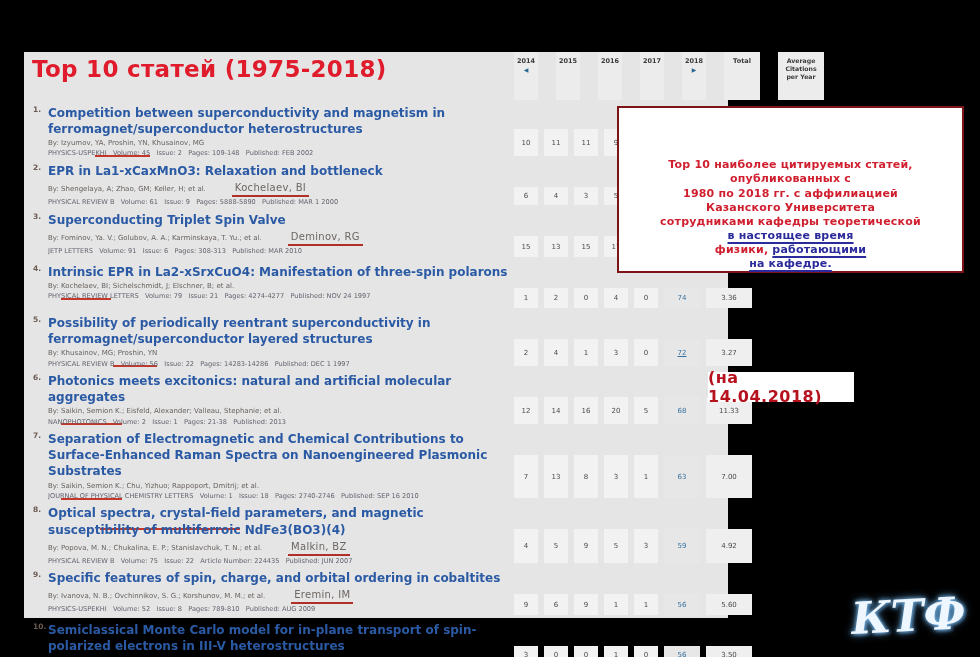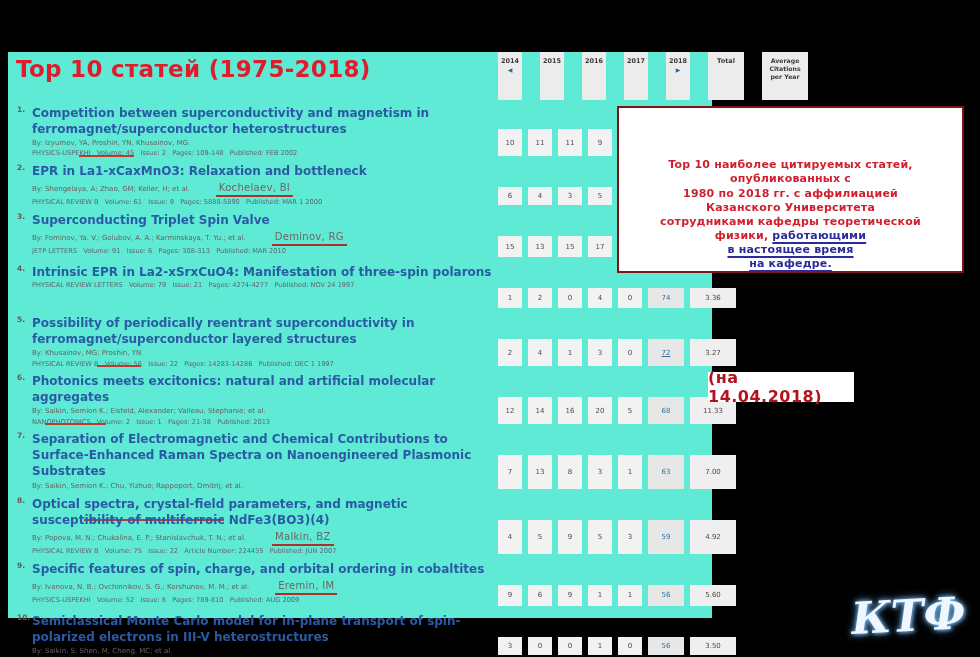--- a/index.html
+++ b/index.html
@@ -1,20 +1,20 @@
 <!DOCTYPE html>
 <html><head>
 <meta charset="utf-8">
 <style>
   html,body{margin:0;padding:0;background:#000;}
   .slide{position:relative;width:980px;height:657px;background:#000;overflow:hidden;
          font-family:"DejaVu Sans","Liberation Sans",sans-serif;}
 
   
-  .panel{position:absolute;left:8px;top:52px;width:704px;height:566px;background:#5eead4;}
+  .panel{position:absolute;left:24px;top:52px;width:704px;height:566px;background:#e5e5e5;}
   .panel-head{display:flex;height:48px;}
   .head-left{flex:1;position:relative;}
   .slide-title{position:absolute;left:8px;top:4px;font-size:23px;font-weight:bold;
                color:#e01b2c;letter-spacing:.3px;}
   .head-cells{width:214px;display:grid;grid-template-columns:24px 24px 24px 24px 24px 36px 46px;
               column-gap:18px;}
   .hcell{background:#ececec;font-size:6.5px;font-weight:bold;color:#3c3c3c;text-align:center;
          display:flex;flex-direction:column;align-items:center;justify-content:flex-start;
          padding-top:5px;line-height:1.25;}
   .hcell .arrow{font-size:6px;color:#2a6a8f;margin-top:1px;}
@@ -157,20 +157,23 @@
             <div class="cell c-total">85</div>
             <div class="cell c-avg">9.44</div>
           </div>
   </div>
         <div class="article-row">
     <div class="a-num">4.</div>
     <div class="a-main">
       <div class="a-title">
         <span class="t-pre">Intrinsic EPR in La2-xSrxCuO4: Manifestation of three-spin polarons</span>
       </div>
+      <div class="a-authors">
+        <span class="au-pre">By: </span><span class="au-u u-red">Kochelaev, BI;</span><span class="au-post"> Sichelschmidt, J; Elschner, B; et al.</span>
+      </div>
       <div class="a-journal">PHYSICAL REVIEW LETTERS   Volume: 79   Issue: 21   Pages: 4274-4277   Published: NOV 24 1997</div>
     </div>
     <div class="a-cells">
             <div class="cell">1</div>
             <div class="cell">2</div>
             <div class="cell">0</div>
             <div class="cell">4</div>
             <div class="cell">0</div>
             <div class="cell c-total">74</div>
             <div class="cell c-avg">3.36</div>
@@ -220,20 +223,21 @@
   </div>
         <div class="article-row">
     <div class="a-num">7.</div>
     <div class="a-main">
       <div class="a-title">
         <span class="t-pre">Separation of Electromagnetic and Chemical Contributions to Surface-Enhanced Raman Spectra on Nanoengineered Plasmonic Substrates</span>
       </div>
       <div class="a-authors">
         <span class="au-pre">By: </span><span class="au-u u-red">Saikin, Semion K.</span><span class="au-post">; Chu, Yizhuo; Rappoport, Dmitrij; et al.</span>
       </div>
+      <div class="a-journal">JOURNAL OF PHYSICAL CHEMISTRY LETTERS   Volume: 1   Issue: 18   Pages: 2740-2746   Published: SEP 16 2010</div>
     </div>
     <div class="a-cells">
             <div class="cell">7</div>
             <div class="cell">13</div>
             <div class="cell">8</div>
             <div class="cell">3</div>
             <div class="cell">1</div>
             <div class="cell c-total">63</div>
             <div class="cell c-avg">7.00</div>
           </div>
@@ -302,21 +306,21 @@
   </div>
       </div>
   </div>
 
   <div class="info-box" id="info-box">
       <div class="info-line"><span class="seg-red">Top 10 наиболее цитируемых статей,</span></div>
       <div class="info-line"><span class="seg-red">опубликованных с</span></div>
       <div class="info-line"><span class="seg-red">1980 по 2018 гг. с аффилиацией</span></div>
       <div class="info-line"><span class="seg-red">Казанского Университета</span></div>
       <div class="info-line"><span class="seg-red">сотрудниками кафедры теоретической</span></div>
+      <div class="info-line"><span class="seg-blue">в настоящее время</span></div>
       <div class="info-line"><span class="seg-red">физики, </span><span class="seg-blue">работающими</span></div>
-      <div class="info-line"><span class="seg-blue">в настоящее время</span></div>
       <div class="info-line"><span class="seg-blue">на кафедре.</span></div>
     </div>
 
   <div class="date-box">(на 14.04.2018)</div>
 
   <div class="logo">КТФ</div>
 </div>
 
 </body></html>

